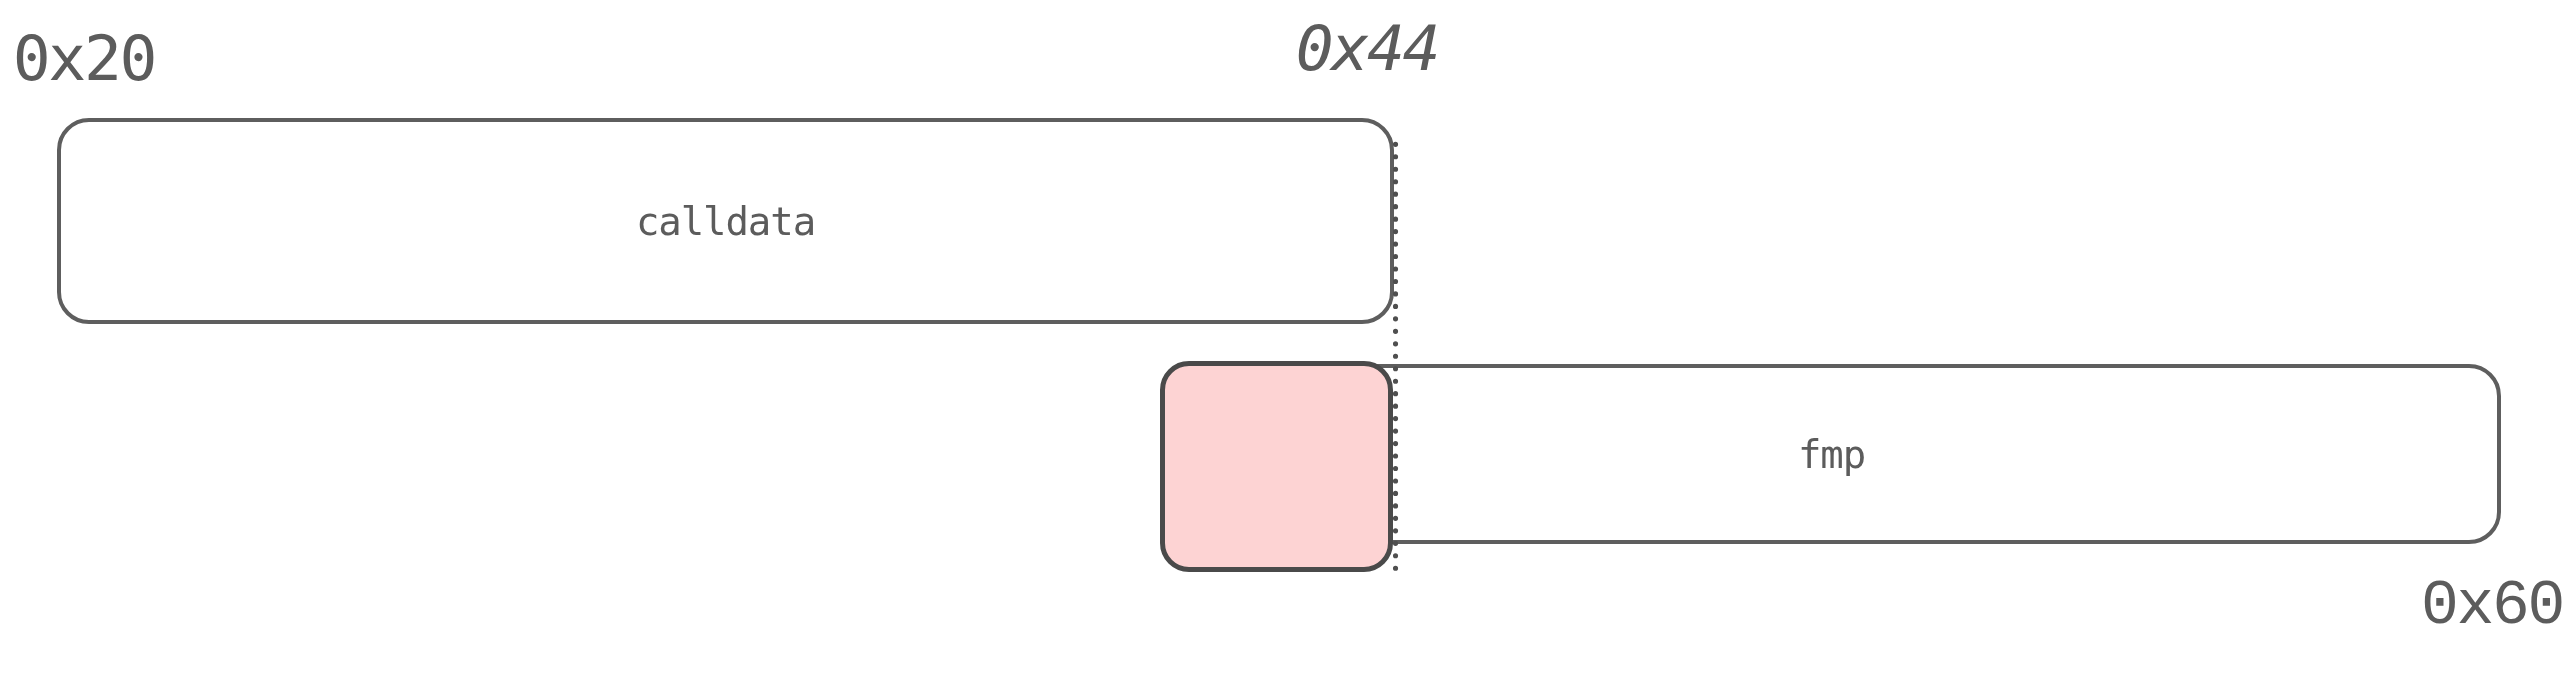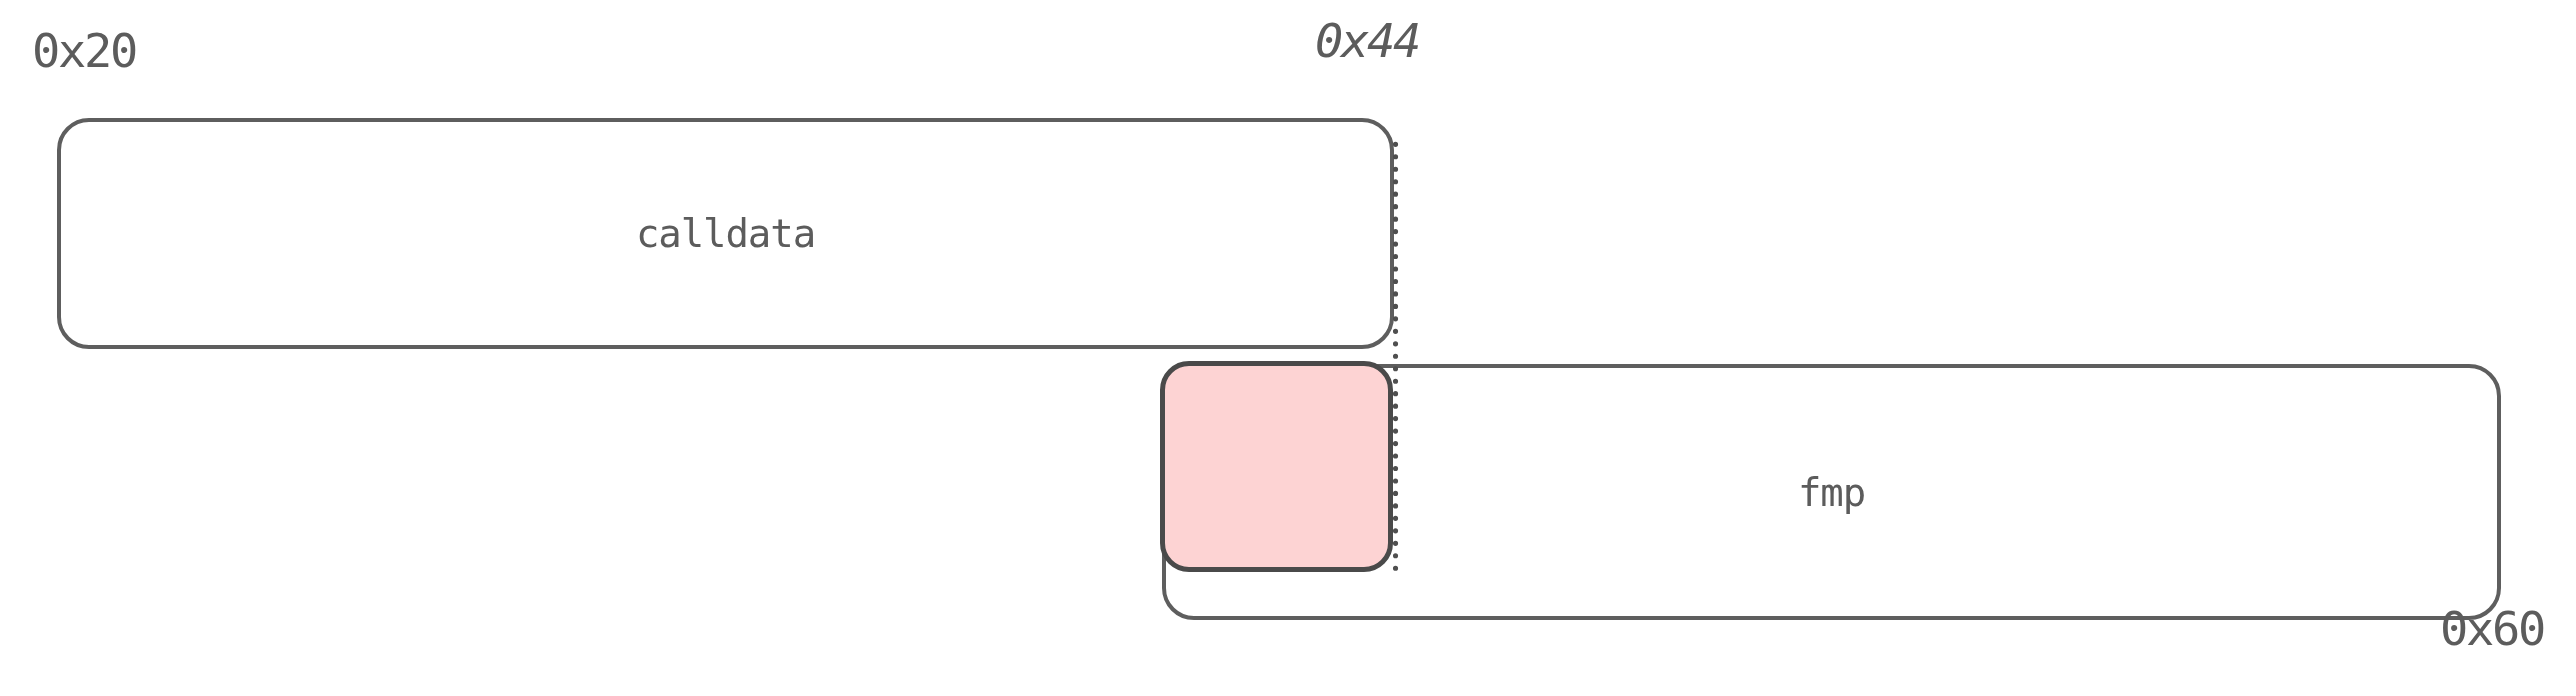--- a/index.html
+++ b/index.html
@@ -29,27 +29,27 @@
   .box-label {
     font-size: 39px;
     color: #5c5c5c;
     letter-spacing: -1.1px;
     white-space: nowrap;
   }
   #calldata-box {
     left: 57px;
     top: 118px;
     width: 1337px;
-    height: 231px;
+    height: 206px;
   }
   #fmp-box {
     left: 1162px;
     top: 364px;
     width: 1339px;
-    height: 256px;
+    height: 180px;
   }
   #overlap-box {
     position: absolute;
     box-sizing: border-box;
     left: 1160px;
     top: 361px;
     width: 233px;
     height: 211px;
     background: #fdd3d3;
     border: 5.7px solid #4a4a4a;
@@ -61,31 +61,31 @@
     left: 0;
     top: 0;
     width: 2576px;
     height: 697px;
     z-index: 3;
     pointer-events: none;
   }
   .addr-label {
     position: absolute;
     transform: translateX(-50%);
-    font-size: 47px;
+    font-size: 63px;
     line-height: 1;
     letter-spacing: -2.3px;
     color: #5c5c5c;
     white-space: nowrap;
     z-index: 4;
   }
   #addr-0x20 { left: 84px;  top: 27px; }
   #addr-0x44 { left: 1367px; top: 16.6px; font-style: italic; }
   #addr-0x40 { left: 1172px; top: 607px; }
-  #addr-0x60 { left: 2492px; top: 605px; }
+  #addr-0x60 { left: 2492px; top: 575px; font-family: Liberation Mono, monospace; }
 </style>
 </head>
 <body>
 
 <div id="canvas">
 
   <div id="calldata-box" class="box">
     <span class="box-label">calldata</span>
   </div>
 

